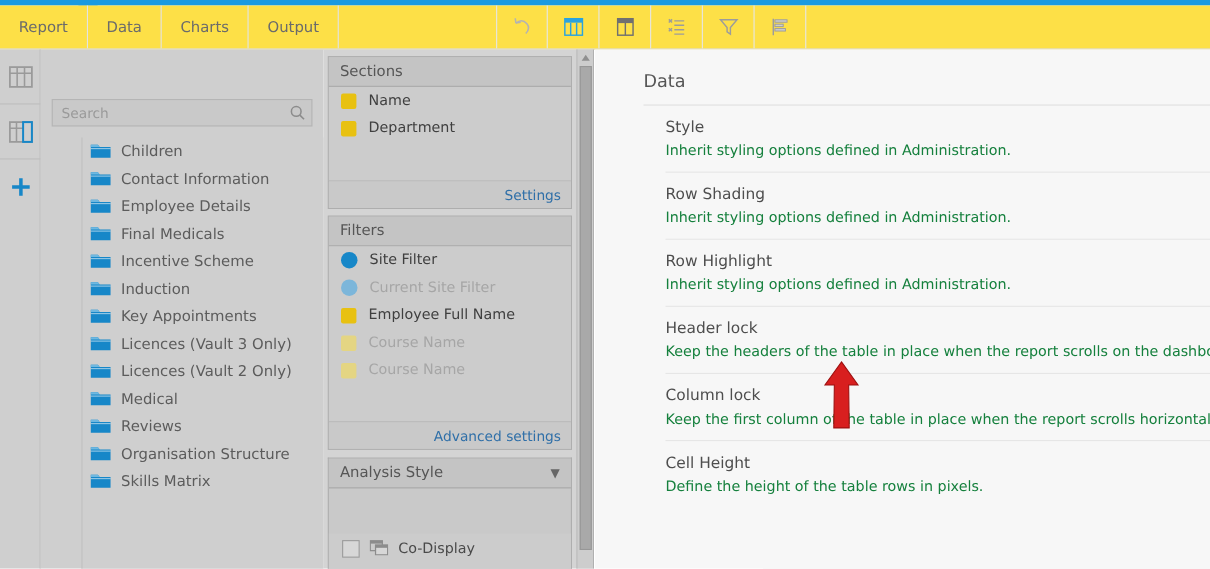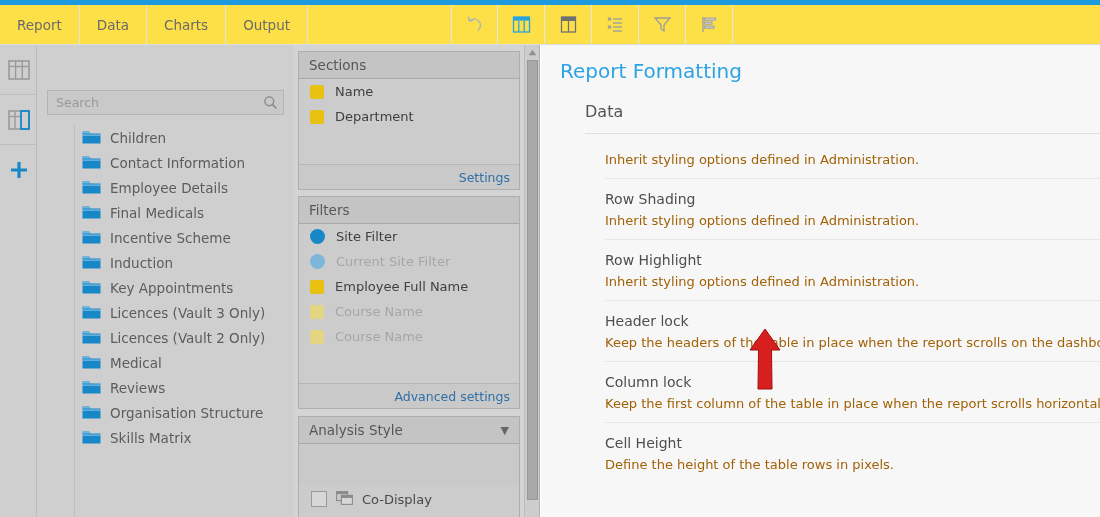--- a/index.html
+++ b/index.html
@@ -188,21 +188,21 @@
   }
   .rp-section {
     font-size: 16px; color: #555555; padding: 19px 0 0 44px;
   }
   .rp-divider {
     margin: 12px 0 0 44px; height: 1px; background: #e0e0e0;
   }
   .rp-row { padding: 12px 0 11px 64px; }
   .rp-row .name { font-size: 14px; color: #4e4e4e; }
   .rp-row .desc {
-    font-size: 13px; color: #a16207; margin-top: 6px; white-space: nowrap;
+    font-size: 13px; color: #15803d; margin-top: 6px; white-space: nowrap;
   }
   .rp-row-div { height: 1px; background: #e6e6e6; margin-left: 64px; }
 
   
   .red-arrow { position: absolute; left: 748px; top: 328px; }
 </style>
 </head>
 <body>
 
 <div id="app">
@@ -514,25 +514,25 @@
       <div class="sb-arrow">
         <svg width="9" height="7" viewBox="0 0 9 7">
           <path d="M4.5 0.8 L8.2 6.2 L0.8 6.2 Z" fill="#8f8f8f"></path>
         </svg>
       </div>
       <div class="sb-thumb"></div>
     </div>
   </div>
 
   <div class="right-panel">
-    <div class="rp-title">Report Formatting</div>
     <div class="rp-section">Data</div>
     <div class="rp-divider"></div>
     <div id="rp-rows">
         <div class="rp-row">
+          <div class="name">Style</div>
           <div class="desc">Inherit styling options defined in Administration.</div>
         </div>
         <div class="rp-row-div"></div>
         <div class="rp-row">
           <div class="name">Row Shading</div>
           <div class="desc">Inherit styling options defined in Administration.</div>
         </div>
         <div class="rp-row-div"></div>
         <div class="rp-row">
           <div class="name">Row Highlight</div>

